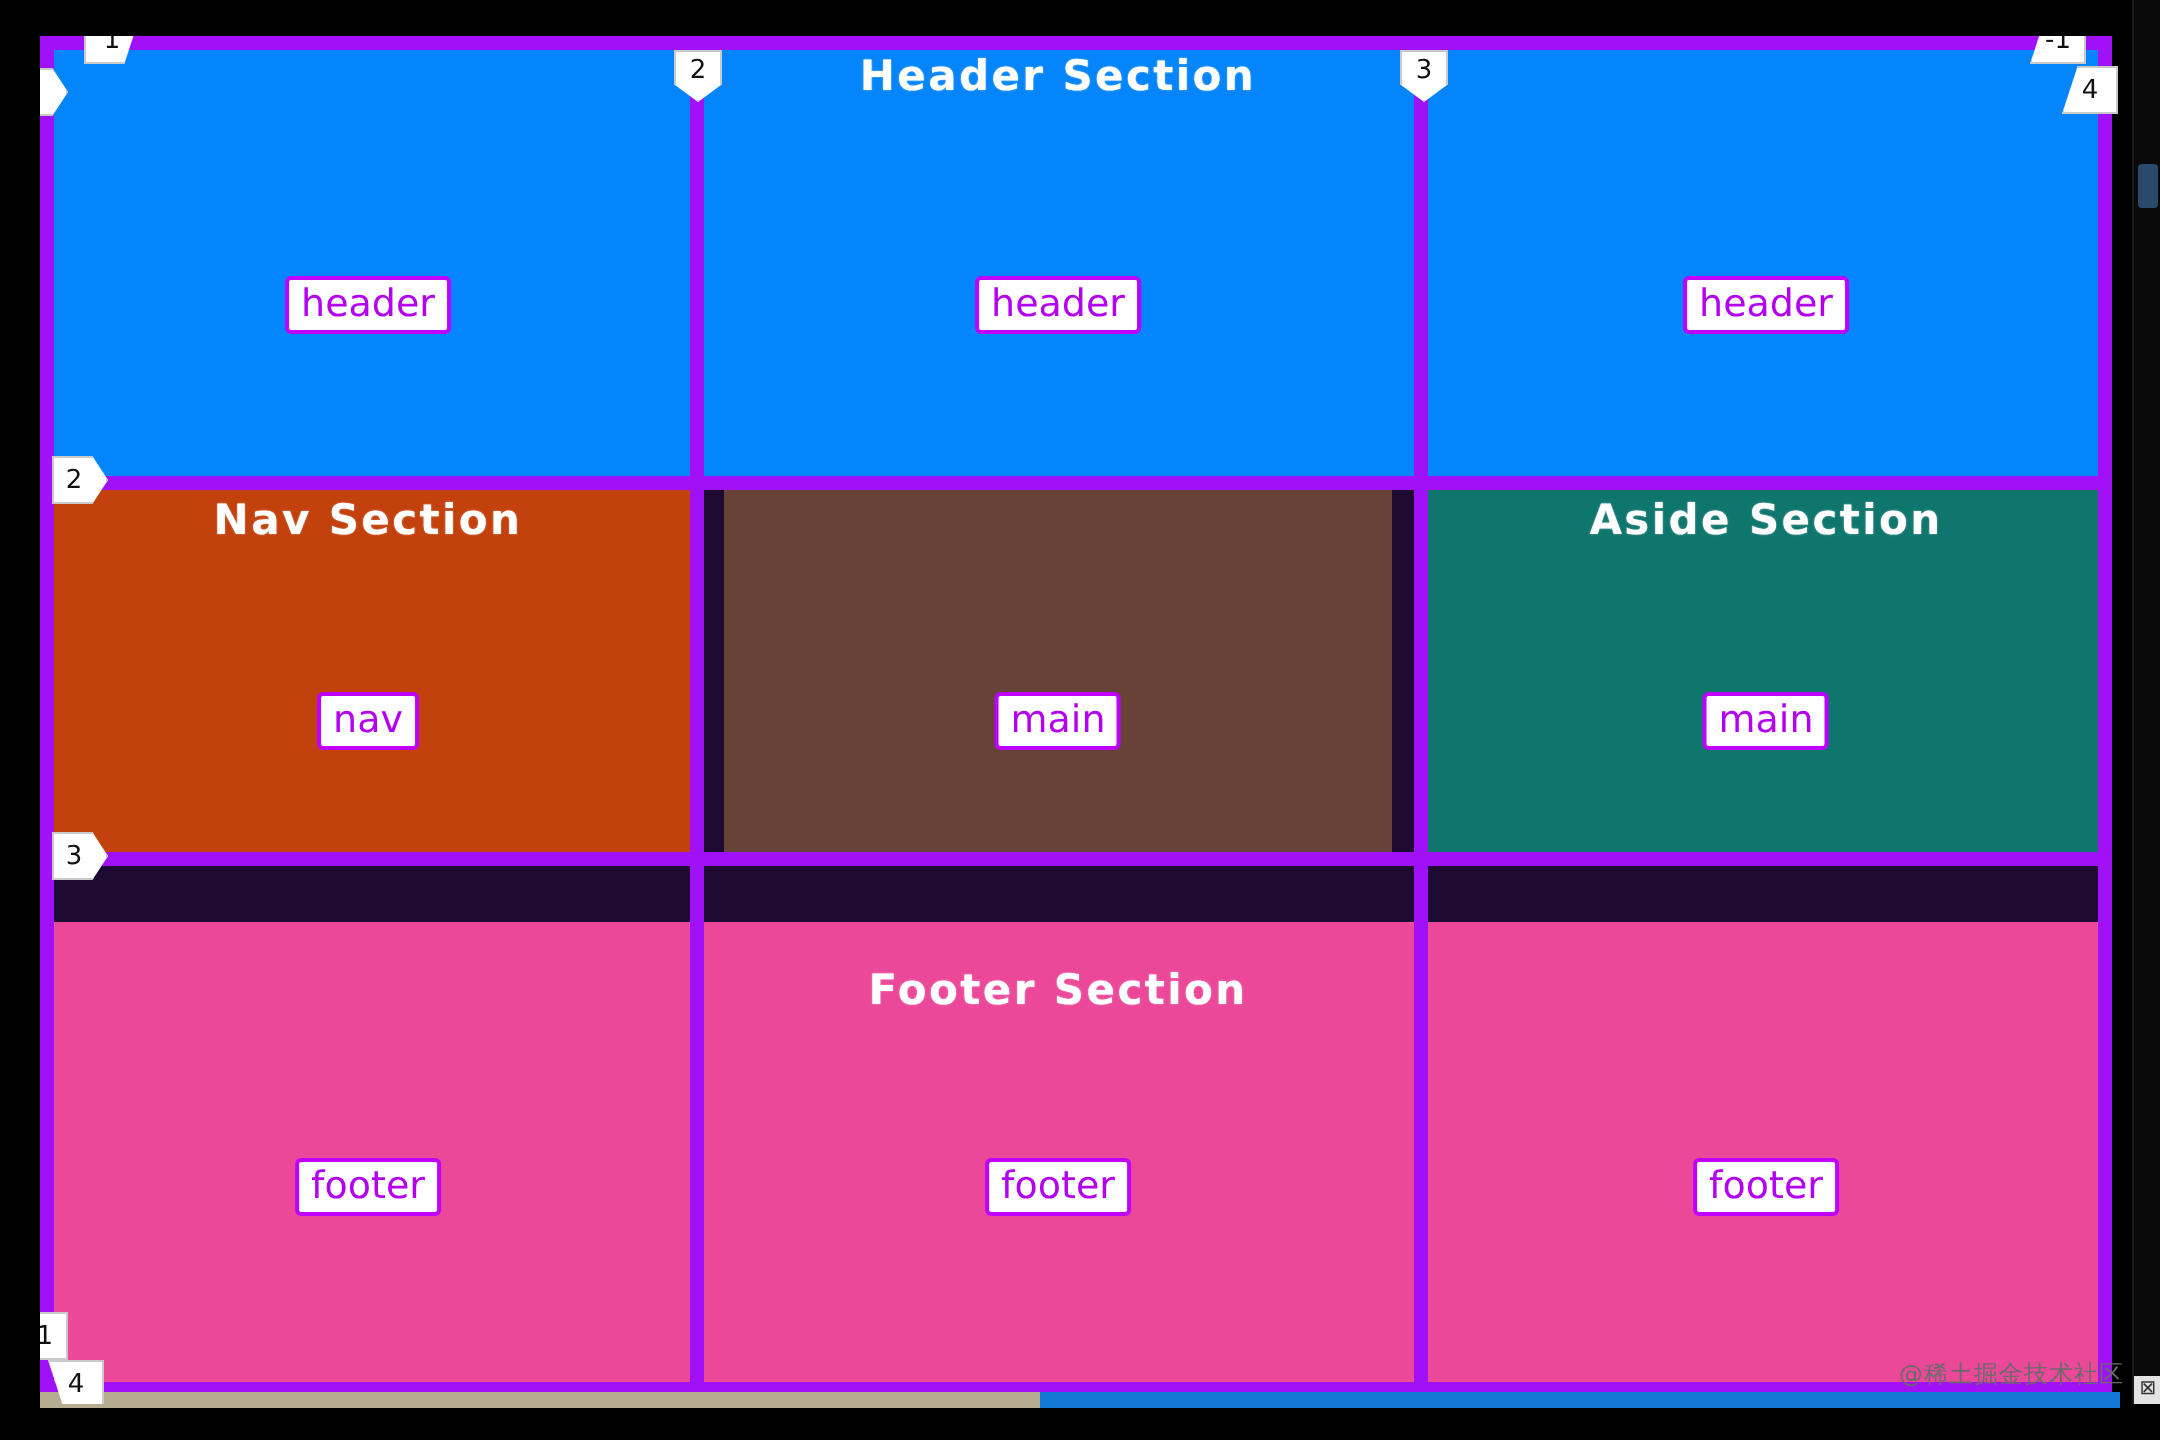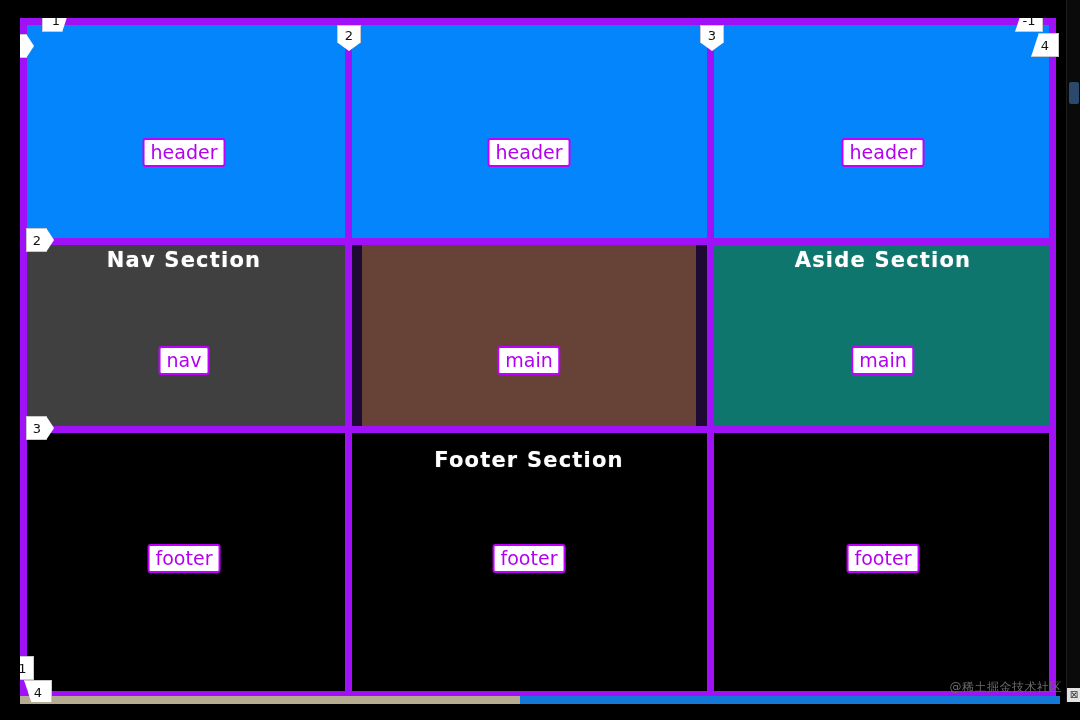--- a/index.html
+++ b/index.html
@@ -44,23 +44,23 @@
     background: #1d0b33;
   }
 
   .cell {
     position: relative;
     overflow: hidden;
   }
 
   
   .zone-header { background: #0585fb; }
-  .zone-nav    { background: #404040; }
+  .zone-nav    { background: #c2410c; }
   .zone-aside  { background: #0f766e; }
-  .zone-footer { background: #000000; }
+  .zone-footer { background: #ec4899; margin-top: 35px; }
 
   
   .cell-main {
     background: #1d0b33;
     display: block;
   }
   .cell-main > .inner {
     position: absolute;
     left: 14px;
     right: 14px;
@@ -221,20 +221,21 @@
 
   <div id="doc">
 
     <div id="grid">
 
       <div class="cell zone-header">
         <div class="tag-badge badge-header">header</div>
       </div>
 
       <div class="cell zone-header">
+        <div class="section-title">Header Section</div>
         <div class="tag-badge badge-header">header</div>
       </div>
 
       <div class="cell zone-header">
         <div class="tag-badge badge-header">header</div>
       </div>
 
       <div class="cell zone-nav">
         <div class="section-title">Nav Section</div>
         <div class="tag-badge badge-mid">nav</div>

